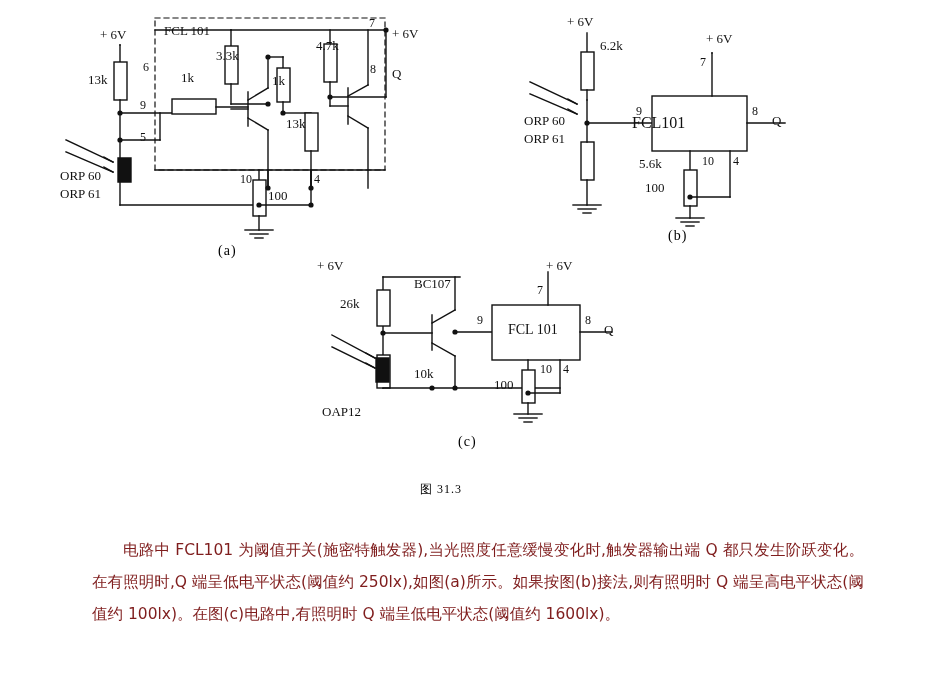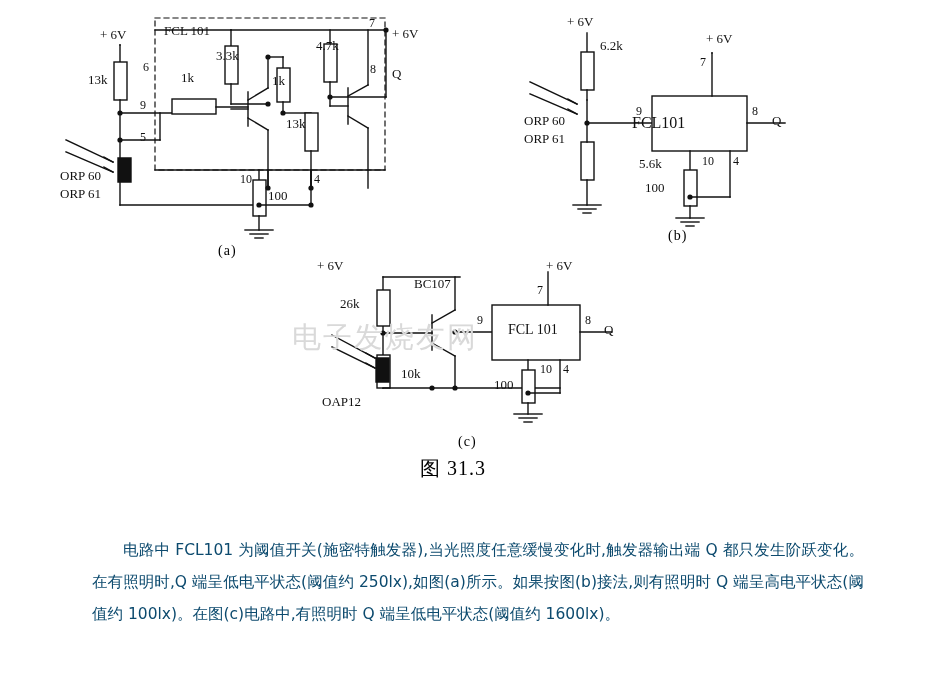--- a/index.html
+++ b/index.html
@@ -27,21 +27,21 @@
     user-select:none;
   }
   .watermark .w2{font-size:21px;}
   .body-text{
     position:absolute;
     left:92px;top:534px;
     width:772px;
     font-family:"DejaVu Sans", sans-serif;
     font-size:15.5px;
     line-height:32px;
-    color:#0c4a6e;
+    color:#7f1d1d;
     text-align:justify;
   }
   .body-text p{margin:0;text-indent:2em;}
 </style>
 </head>
 <body>
 
 <div class="sheet">
 
   <svg class="circuit" viewBox="0 0 928 520">
@@ -268,36 +268,35 @@
   <div class="lbl sm" style="left:752px;top:104px;">8</div>
   <div class="lbl" style="left:772px;top:113px;">Q</div>
   <div class="lbl sm" style="left:702px;top:154px;">10</div>
   <div class="lbl sm" style="left:733px;top:154px;">4</div>
   <div class="lbl" style="left:645px;top:180px;">100</div>
   <div class="figcap" style="left:668px;top:228px;">(b)</div>
 
   <div class="lbl" style="left:317px;top:258px;">+ 6V</div>
   <div class="lbl" style="left:340px;top:296px;">26k</div>
   <div class="lbl" style="left:414px;top:276px;">BC107</div>
-  <div class="lbl" style="left:401px;top:366px;">10k</div>
-  <div class="lbl" style="left:322px;top:394px;">OAP12</div>
+  <div class="lbl" style="left:414px;top:366px;">10k</div>
+  <div class="lbl" style="left:322px;top:404px;">OAP12</div>
   <div class="lbl sm" style="left:477px;top:313px;">9</div>
   <div class="lbl" style="left:508px;top:322px;font-size:14px;">FCL 101</div>
   <div class="lbl sm" style="left:537px;top:283px;">7</div>
   <div class="lbl" style="left:546px;top:258px;">+ 6V</div>
   <div class="lbl sm" style="left:585px;top:313px;">8</div>
   <div class="lbl" style="left:604px;top:322px;">Q</div>
   <div class="lbl sm" style="left:540px;top:362px;">10</div>
   <div class="lbl sm" style="left:563px;top:362px;">4</div>
   <div class="lbl" style="left:494px;top:377px;">100</div>
   <div class="figcap" style="left:458px;top:434px;">(c)</div>
 
   <div class="watermark">
-    <span>电子发烧友网</span>
   </div>
 
-  <div class="figcap" style="left:420px;top:455px;font-size:20px;">图 31.3</div>
+  <div class="figcap" style="left:420px;top:481px;font-size:12px;">图 31.3</div>
 
   <div class="body-text">
     <p>电路中 FCL101 为阈值开关(施密特触发器),当光照度任意缓慢变化时,触发器输出端 Q 都只发生阶跃变化。在有照明时,Q 端呈低电平状态(阈值约 250lx),如图(a)所示。如果按图(b)接法,则有照明时 Q 端呈高电平状态(阈值约 100lx)。在图(c)电路中,有照明时 Q 端呈低电平状态(阈值约 1600lx)。</p>
   </div>
 
 </div>
 
 </body></html>

